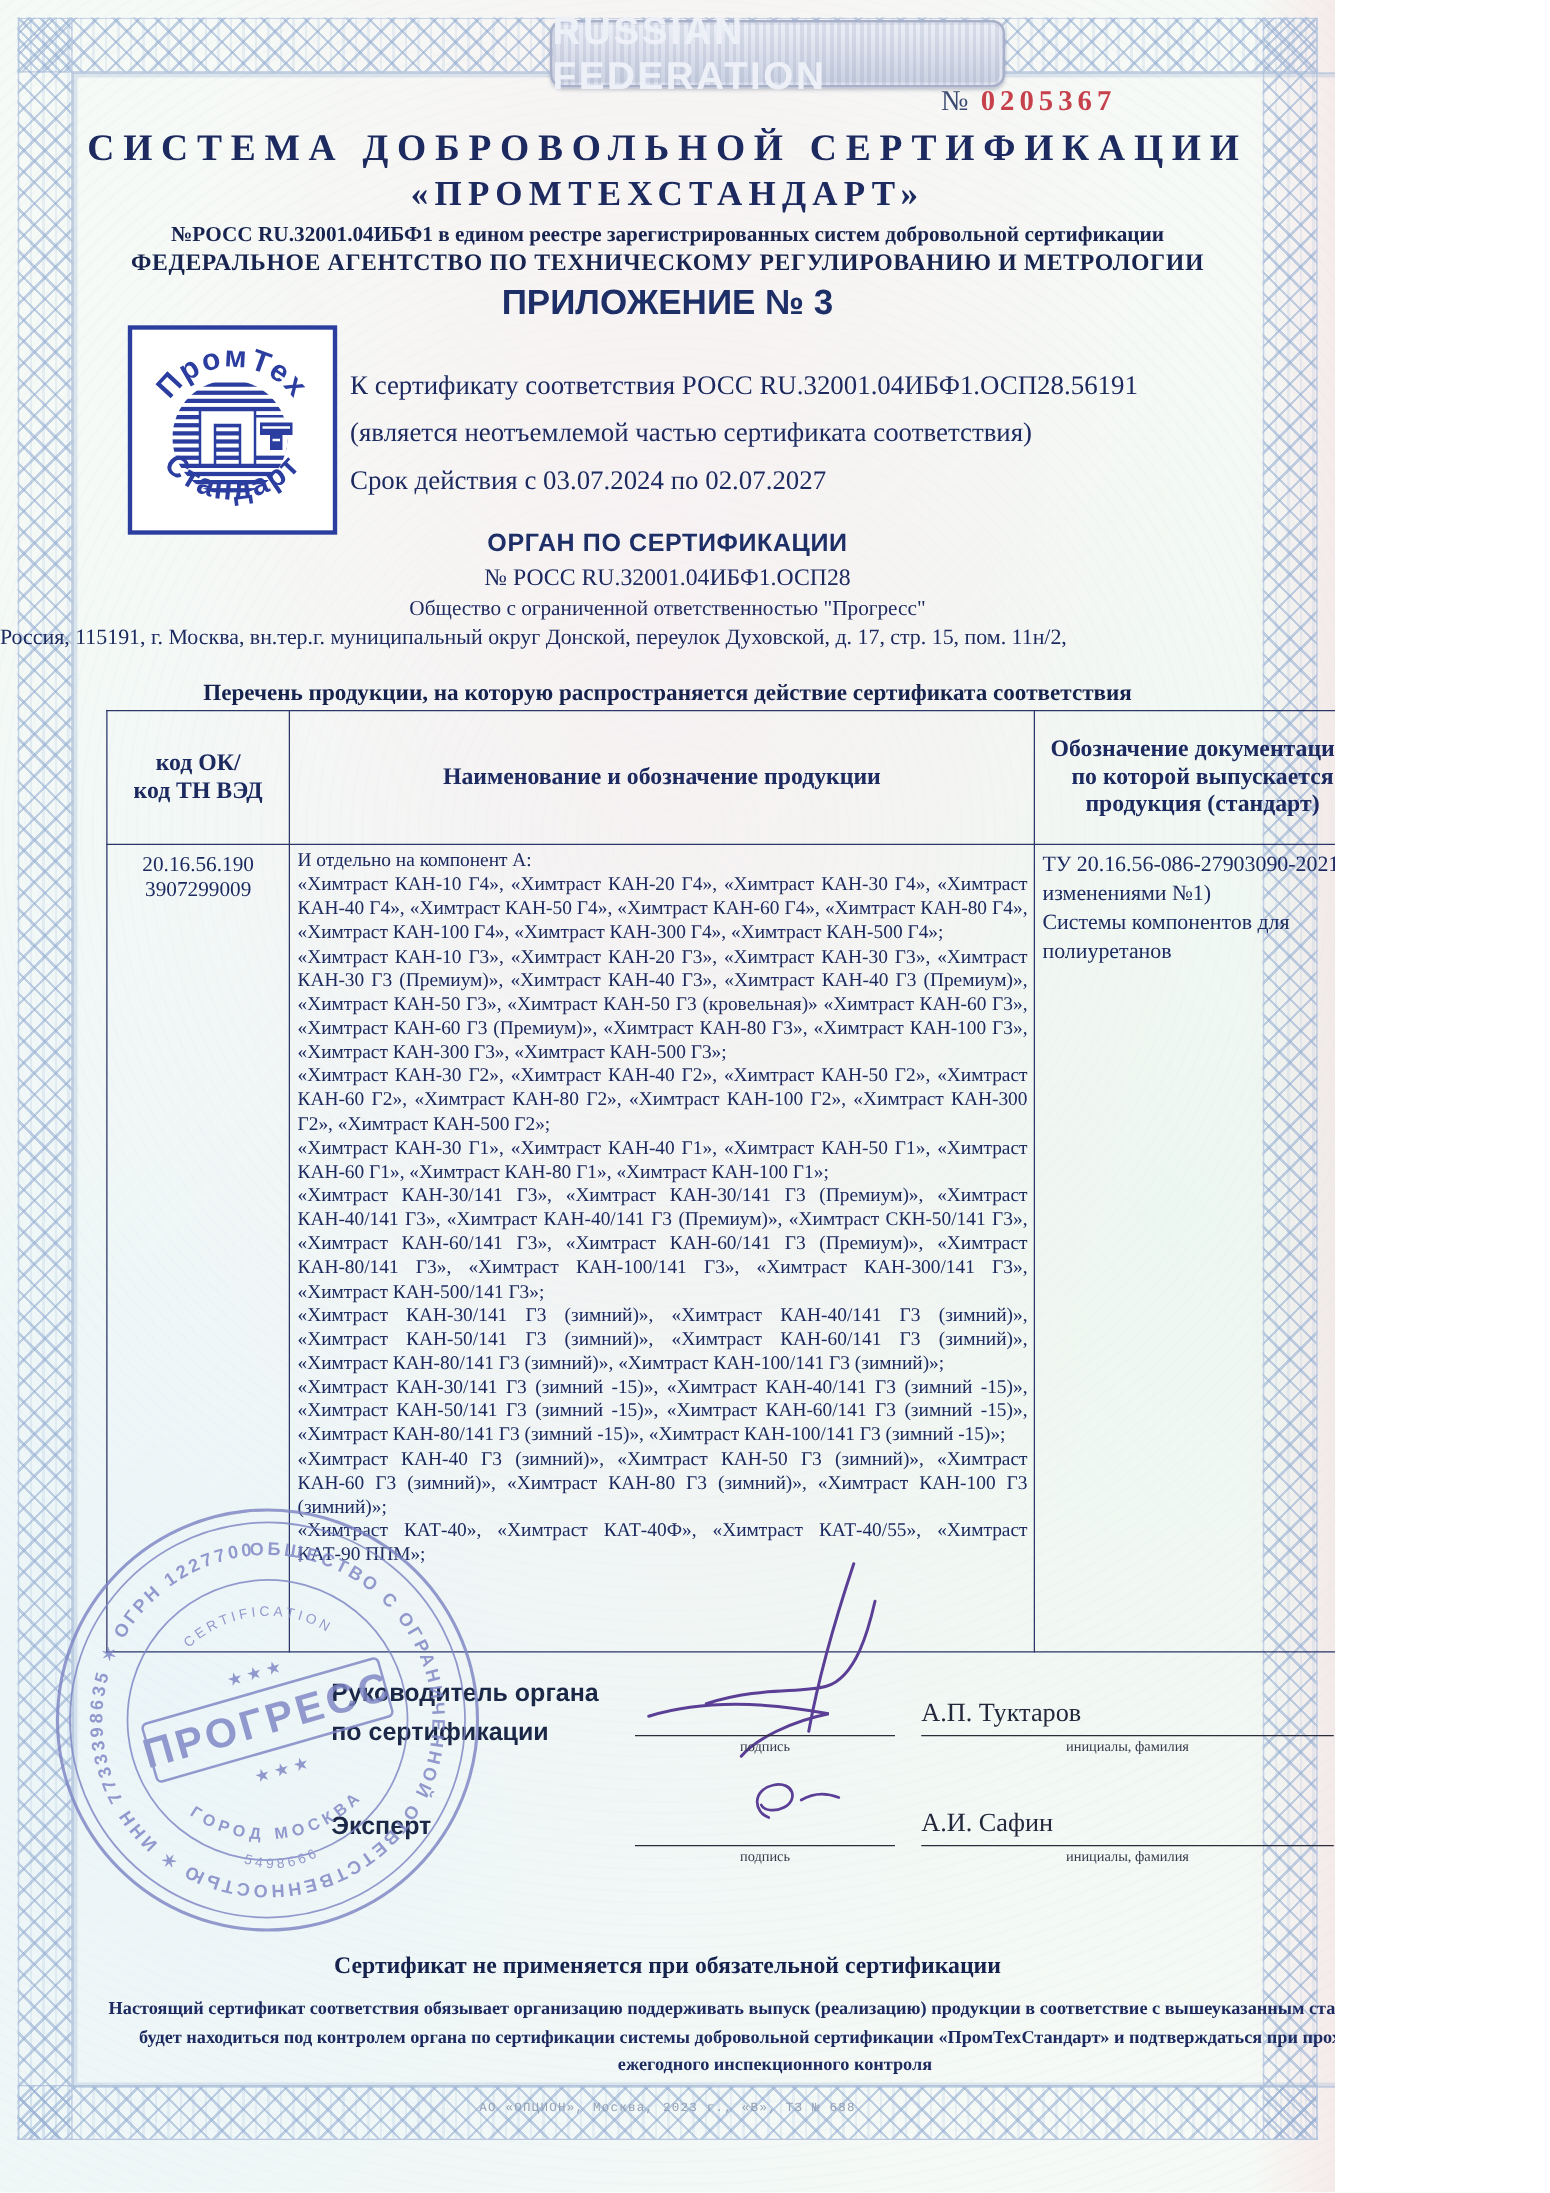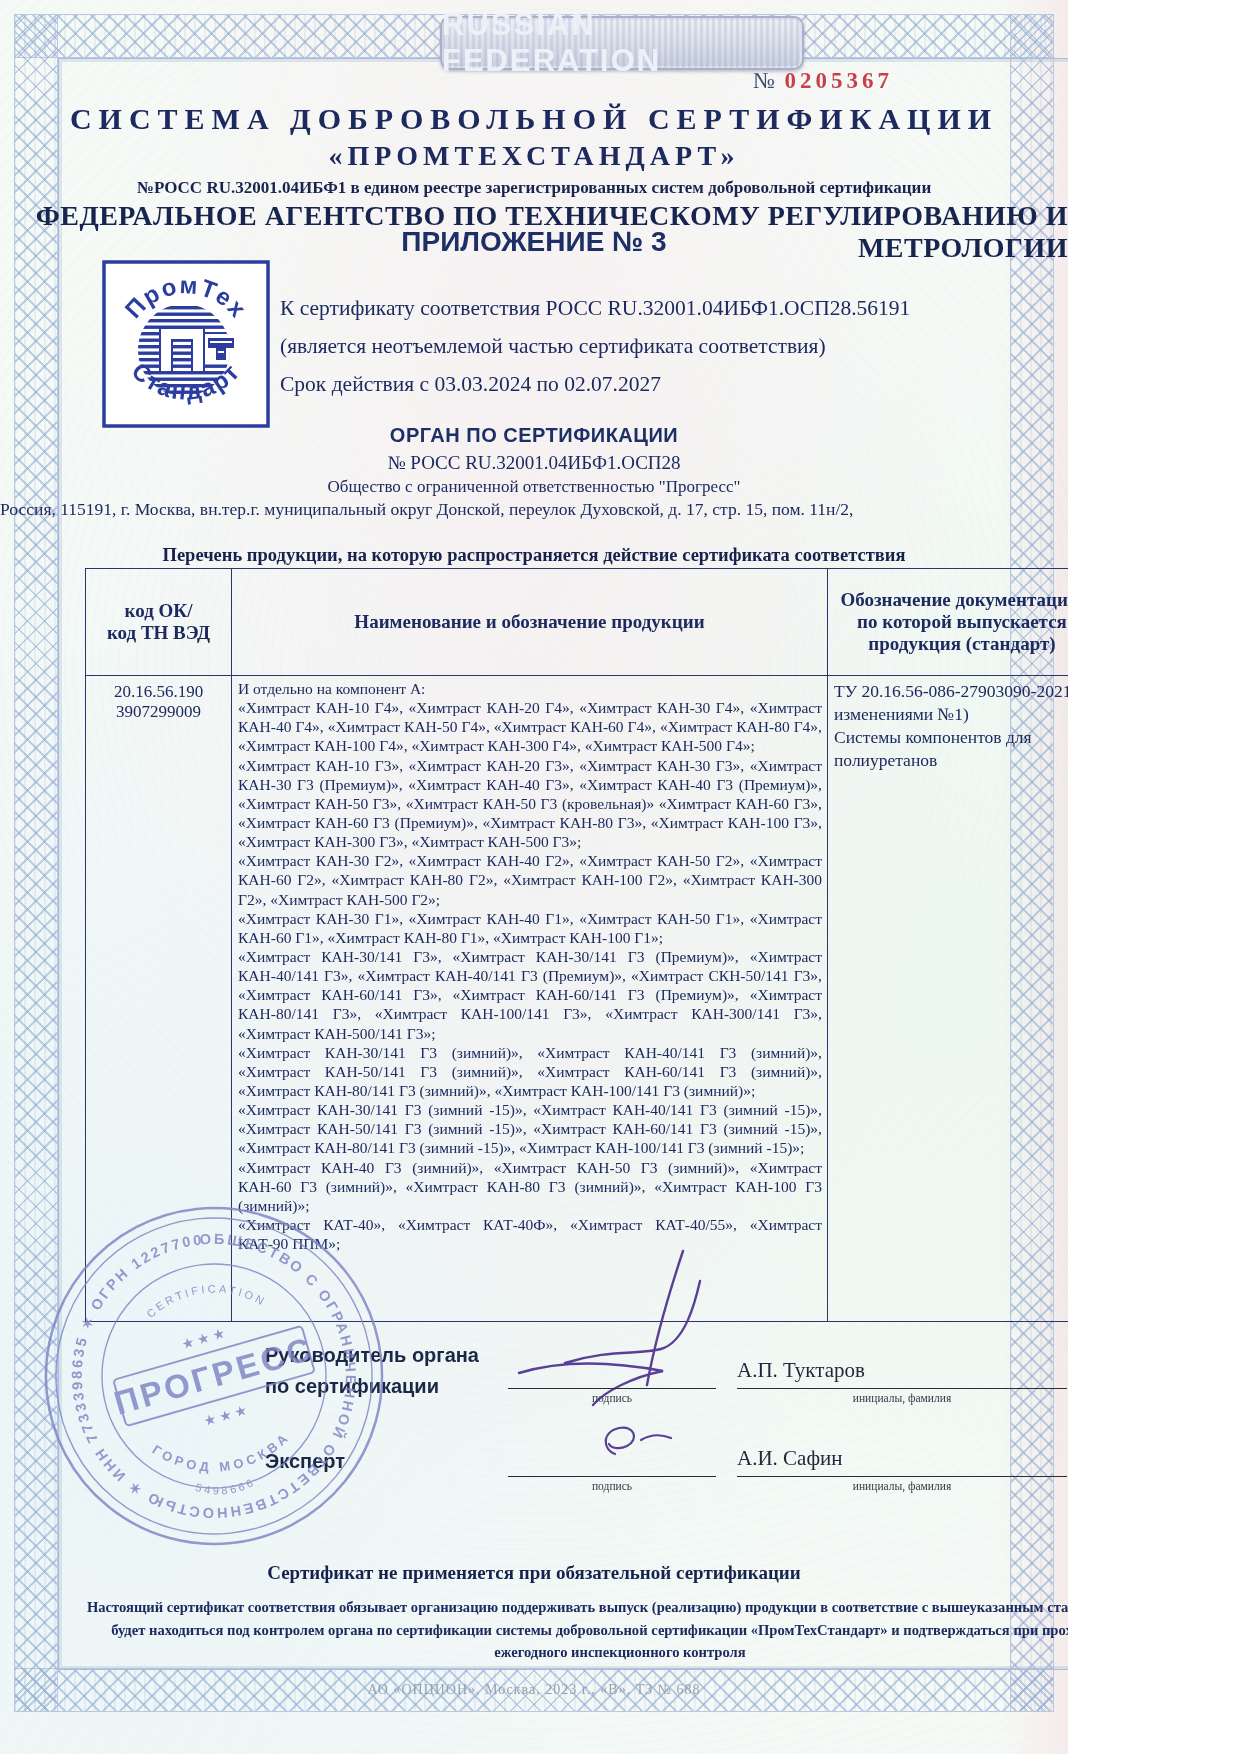--- a/index.html
+++ b/index.html
@@ -38,22 +38,22 @@
     text-shadow:1px 1px 0 #98a1bb, 2px 2px 0 #8license891b0, 2px 2px 0 #8a93b0, 3px 3px 2px rgba(60,70,100,.5), 0 0 1px #78819d;}
   .certnum{position:absolute;top:68px;right:175px;font-size:23px;letter-spacing:2px;text-align:center;}
   .certnum .no{color:#3c4a72;}
   .certnum .digits{color:#c6414b;font-weight:bold;letter-spacing:4px;}
   .title1{position:absolute;left:0;width:100%;top:102px;text-align:center;
     font-size:30px;font-weight:bold;letter-spacing:7px;color:#1c2a60;}
   .title2{position:absolute;left:0;width:100%;top:140px;text-align:center;
     font-size:28px;font-weight:bold;letter-spacing:5px;color:#1c2a60;}
   .registry{position:absolute;left:0;width:100%;top:178px;text-align:center;
     font-size:17px;font-weight:bold;color:#182450;}
-  .agency{position:absolute;left:0;width:100%;top:200px;text-align:right;
-    font-size:28px;font-weight:bold;letter-spacing:.5px;color:#182450;}
+  .agency{position:absolute;left:0;width:100%;top:200px;text-align:center;
+    font-size:19px;font-weight:bold;letter-spacing:.5px;color:#182450;}
   .annex{position:absolute;left:0;width:100%;top:226px;text-align:center;
     font-family:"Liberation Sans",sans-serif;font-size:28px;font-weight:bold;color:#1d2f66;}
   
   .logo{position:absolute;left:100px;top:258px;width:172px;height:172px;}
   
   .certref{position:absolute;left:280px;top:290px;width:870px;
     font-size:21.5px;color:#1c2a60;line-height:1.75;}
   .validity{position:absolute;left:280px;top:372px;font-size:21.5px;color:#1c2a60;}
   .organ-h{position:absolute;left:0;width:100%;top:424px;text-align:center;
     font-family:"Liberation Sans",sans-serif;font-size:20px;font-weight:bold;letter-spacing:.5px;color:#1d2f66;}
@@ -81,21 +81,21 @@
   .sig-line{position:absolute;height:0;border-top:1.6px solid #2b2b3a;}
   .sig-caption{position:absolute;font-size:11.5px;color:#333a4a;text-align:center;}
   .sig-name{position:absolute;font-size:21px;color:#22283c;text-align:left;}
   .ink{position:absolute;}
   
   .no-mandatory{position:absolute;left:0;width:100%;top:1562px;text-align:center;
     font-size:19px;font-weight:bold;color:#16224e;}
   .disclaimer{position:absolute;left:78px;top:1596px;width:1084px;text-align:center;
     font-size:14.6px;font-weight:bold;color:#1c2a60;line-height:1.55;}
   .imprint{position:absolute;left:0;width:100%;top:1682px;text-align:center;
-    font-size:14px;color:#93a0b6;letter-spacing:1px;z-index:3;}
+    font-size:10px;color:#93a0b6;letter-spacing:1px;z-index:3;font-family:Liberation Mono, monospace;}
   .stamp{position:absolute;left:38px;top:1200px;width:352px;height:352px;opacity:.82;z-index:2;
     transform:rotate(-6deg);}
 </style>
 </head>
 <body>
 
 <div class="sheet">
 
   <div class="pink-edge"></div>
   <div class="band top"></div>
@@ -161,21 +161,21 @@
     </g>
     <text font-family="Liberation Sans, sans-serif" font-size="24" font-weight="bold" fill="#2b3ea0" letter-spacing="2">
       <textPath href="#arcBot" startOffset="50%" text-anchor="middle">Стандарт</textPath>
     </text>
   </svg>
 
   <div class="certref">
     <div>К сертификату соответствия РОСС RU.32001.04ИБФ1.ОСП28.56191</div>
     <div>(является неотъемлемой частью сертификата соответствия)</div>
   </div>
-  <div class="validity">Срок действия с 03.03.2024 по 02.07.2027</div>
+  <div class="validity">Срок действия с 03.07.2024 по 02.07.2027</div>
 
   <div class="organ-h">ОРГАН ПО СЕРТИФИКАЦИИ</div>
   <div class="organ-no">№ РОСС RU.32001.04ИБФ1.ОСП28</div>
   <div class="org-name">Общество с ограниченной ответственностью "Прогресс"</div>
   <div class="org-addr">Россия, 115191, г. Москва, вн.тер.г. муниципальный округ Донской, переулок Духовской, д. 17, стр. 15, пом. 11н/2,</div>
 
   <div class="caption">Перечень продукции, на которую распространяется действие сертификата соответствия</div>
   <table class="prod">
     <tbody>
         <tr>

